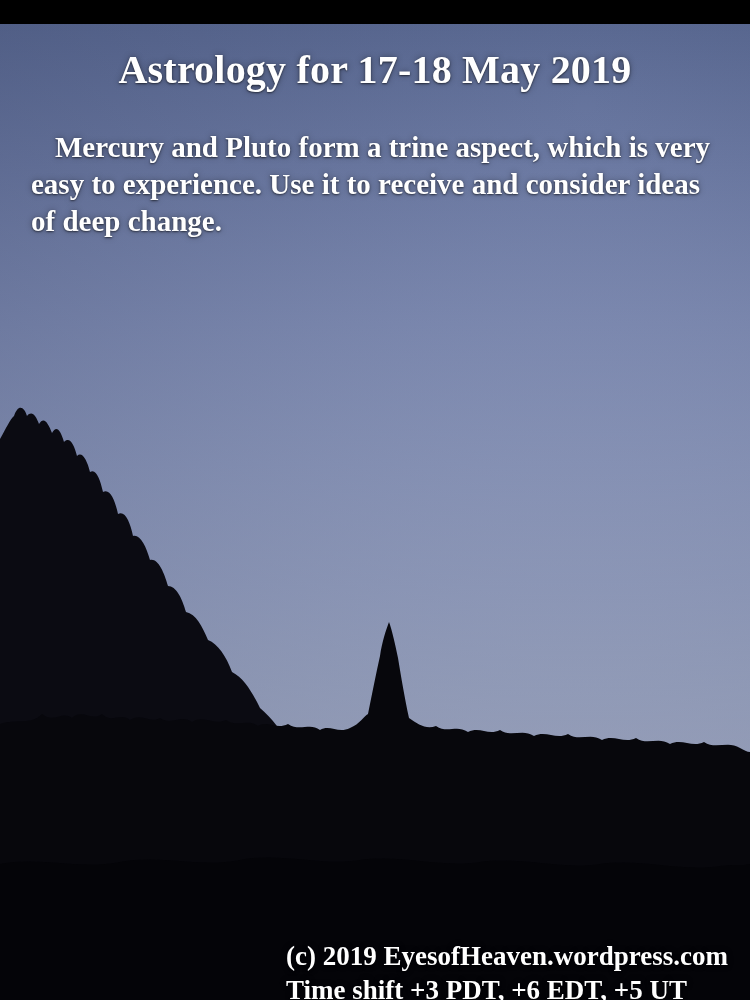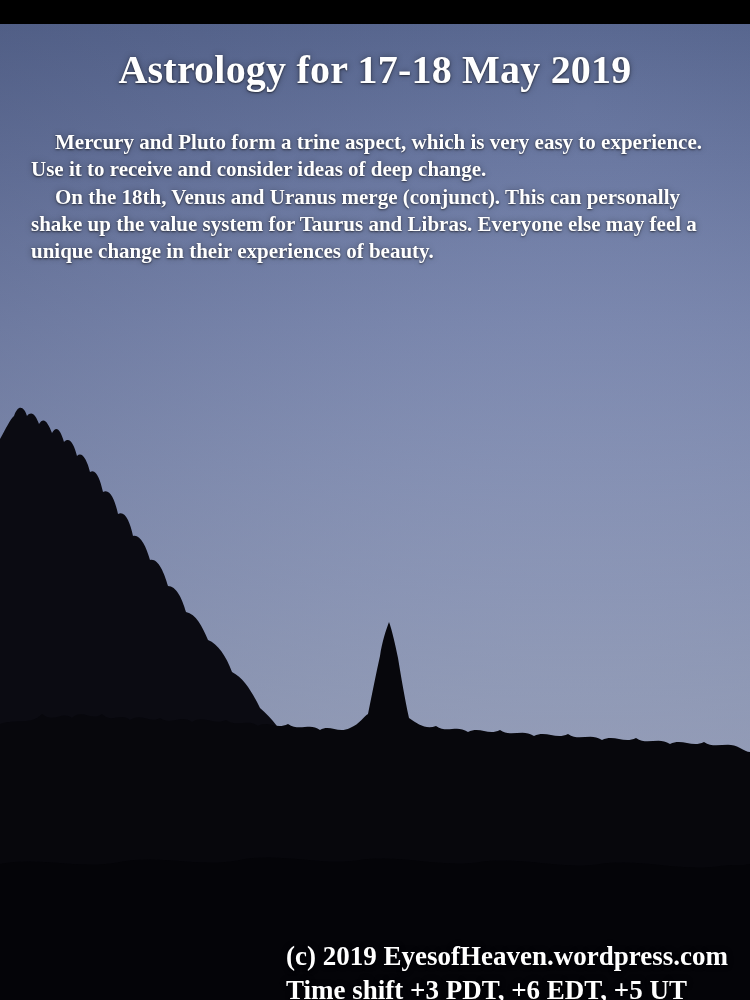--- a/index.html
+++ b/index.html
@@ -61,21 +61,21 @@
     text-align: center;
     font-size: 40px;
     font-weight: bold;
     letter-spacing: 0.2px;
   }
   .body {
     position: absolute;
     top: 105px;
     left: 31px;
     width: 690px;
-    font-size: 21px;
+    font-size: 29px;
     font-weight: bold;
     line-height: 1.27;
   }
   .para { margin: 0 0 2px 0; text-indent: 24px; }
   .para.p3 { text-indent: 18px; }
 
   .footer {
     position: absolute;
     bottom: 16px;
     right: 22px;
@@ -154,21 +154,20 @@
         L 750,1000 Z"></path>
     </svg>
   </div>
 
   <div class="content">
 
     <div class="title">Astrology for 17-18 May 2019</div>
 
     <div class="body">
       <p class="para p1">Mercury and Pluto form a trine aspect, which is very easy to experience. Use it to receive and consider ideas of deep change.</p>
-      <p class="para p2">On the 18th, Venus and Uranus merge (conjunct). This can personally shake up the value system for Taurus and Libras. Everyone else may feel a unique change in their experiences of beauty.</p>
     </div>
 
     <div class="footer">
       <div>(c) 2019 EyesofHeaven.wordpress.com</div>
       <div>Time shift +3 PDT, +6 EDT, +5 UT</div>
     </div>
 
   </div>
 </div>
 

